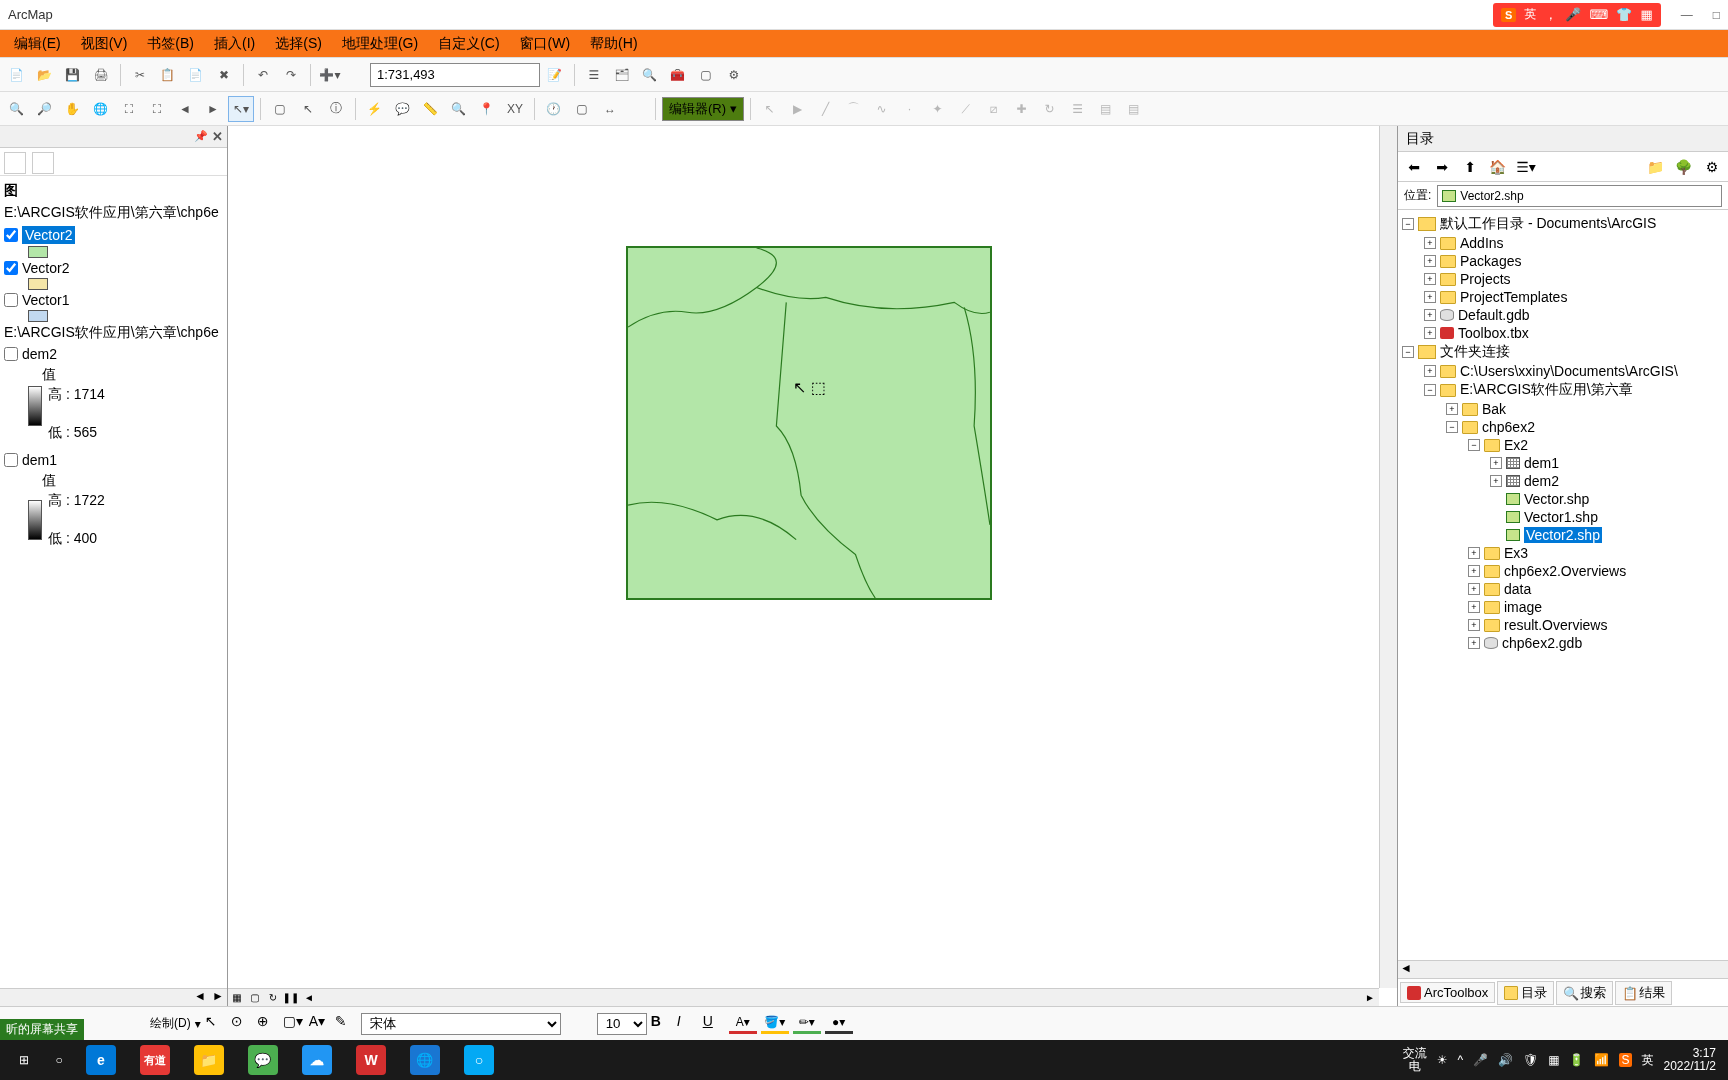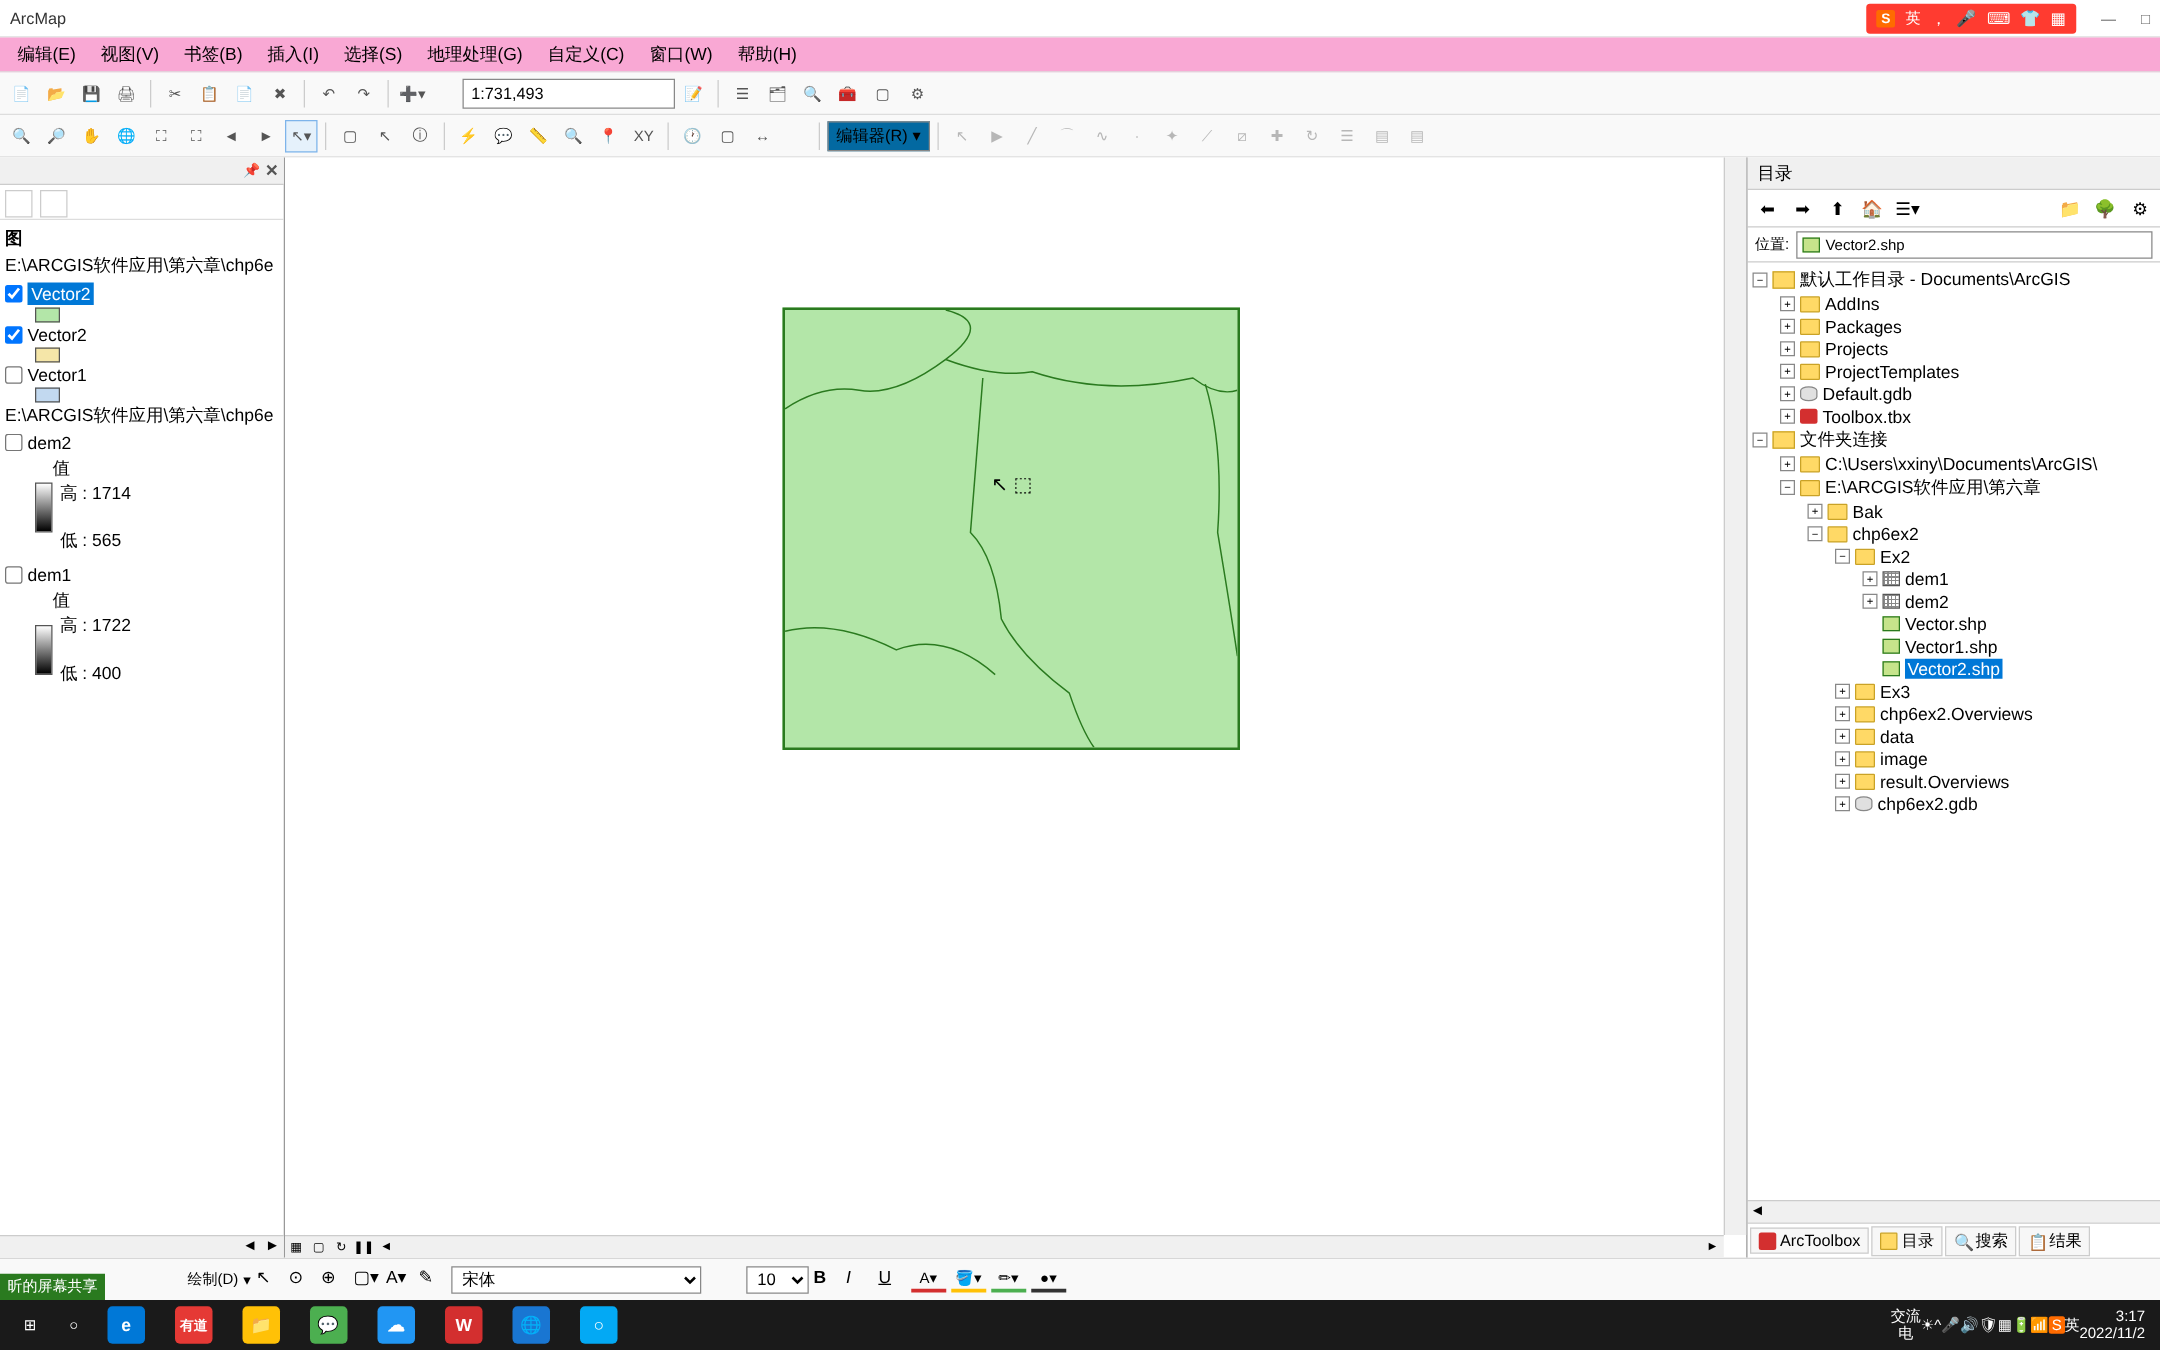--- a/index.html
+++ b/index.html
@@ -6,29 +6,29 @@
     body { background: #f0f0f0; width: 1728px; height: 1080px; overflow: hidden; font-size: 12px; }
     
     .titlebar { height: 30px; background: #fff; display: flex; align-items: center; padding: 0 8px; border-bottom: 1px solid #ddd; }
     .titlebar-title { font-size: 13px; color: #333; }
     .titlebar-spacer { flex: 1; }
     .ime-bar { background: #ff3b30; color: #fff; display: flex; align-items: center; gap: 8px; padding: 2px 8px; border-radius: 3px; margin-right: 20px; height: 24px;}
     .ime-badge { background: #ff6b00; color: #fff; padding: 1px 4px; border-radius: 2px; font-weight: bold; font-size: 11px;}
     .ime-icon { font-size: 13px; }
     .win-controls { display: flex; gap: 20px; color: #666;}
     
-    .menubar { height: 28px; background: #f9a8d4; display: flex; align-items: center; padding: 0 4px; border-bottom: 1px solid #ddd; }
+    .menubar { height: 28px; background: #f97316; display: flex; align-items: center; padding: 0 4px; border-bottom: 1px solid #ddd; }
     .menu-item { padding: 4px 10px; font-size: 14px; cursor: pointer; }
     
     .toolbar-row { height: 34px; background: #f9f9f9; display: flex; align-items: center; padding: 0 4px; border-bottom: 1px solid #ddd; gap: 2px; }
     .tb-btn { width: 24px; height: 24px; display: inline-flex; align-items: center; justify-content: center; border: 1px solid transparent; background: #fff; border:1px solid #ccc; font-size: 12px; color: #555; }
     .tb-btn.icon-only { background: transparent; border: none; width: 26px; height: 26px;}
     .tb-sep { width: 1px; height: 22px; background: #ccc; margin: 0 4px; }
     .scale-input { width: 170px; height: 24px; border: 1px solid #888; padding: 0 6px; font-size: 13px; background: #fff; margin-left: 25px; }
-    .editor-dd { height: 24px; border: 1px solid #888; padding: 0 6px; font-size: 13px; background: #0369a1; display:inline-flex; align-items:center; gap:4px;}
+    .editor-dd { height: 24px; border: 1px solid #888; padding: 0 6px; font-size: 13px; background: #4d7c0f; display:inline-flex; align-items:center; gap:4px;}
     
     .main-area { display: flex; height: calc(100% - 30px - 28px - 34px - 34px - 34px - 40px); }
     
     .toc-panel { width: 228px; background: #fff; border-right: 1px solid #999; display: flex; flex-direction: column; position: relative;}
     .toc-header { height: 22px; background: #f0f0f0; display: flex; align-items: center; justify-content: flex-end; padding: 0 4px; gap: 4px; border-bottom: 1px solid #ccc;}
     .toc-pin { font-size: 11px; color: #555;}
     .toc-close { font-size: 13px; color: #555; font-weight: bold;}
     .toc-toolbar { height: 28px; display: flex; gap: 6px; padding: 4px; border-bottom: 1px solid #ddd;}
     .toc-tb-btn { width: 22px; height: 22px; border: 1px solid #ccc; background: #fff; }
     .toc-body { flex: 1; overflow: auto; padding: 4px 2px; font-size: 14px;}
@@ -73,21 +73,21 @@
     .font-select { width: 200px; height: 22px; border: 1px solid #888; padding: 0 4px; background: #fff;}
     .size-select { width: 50px; height: 22px; border: 1px solid #888; padding: 0 4px; background: #fff; margin-left: 32px;}
     .style-btn { width: 22px; height: 22px; border: none; background: transparent; font-size: 14px;}
     .color-swatch-btn { width: 28px; height: 20px; border-bottom: 3px solid; display:inline-flex; align-items:center; justify-content:center;}
     
     .taskbar { height: 40px; background: #1a1a1a; display: flex; align-items: center; padding: 0 4px; color: #fff; position: fixed; bottom: 0; left: 0; right: 0;}
     .task-start { width: 40px; height: 40px; display: flex; align-items: center; justify-content: center; font-size: 12px;}
     .task-search { width: 30px; height: 30px; display: flex; align-items: center; justify-content: center;}
     .task-app { width: 46px; height: 40px; display: flex; align-items: center; justify-content: center; margin: 0 4px;}
     .task-app-inner { width: 30px; height: 30px; border-radius: 4px; display:flex; align-items:center; justify-content:center; font-size: 14px; font-weight:bold;}
-    .task-tray { margin-left: auto; display: flex; align-items: center; font-size: 12px; padding-right: 8px;}
+    .task-tray { margin-left: auto; display: flex; align-items: center; gap: 10px; font-size: 12px; padding-right: 8px;}
     .share-label { position: absolute; bottom: 40px; left: 0; background: #2a7a1f; color: #fff; padding: 2px 6px; font-size: 12px;}
     
     svg.map-lines { position:absolute; inset:0; width:100%; height:100%;}
     svg.map-lines path { fill:none; stroke:#2a7a1f; stroke-width:1.2;}
   </style>
 </head>
 <body>
 
 <div class="titlebar">
   <span class="titlebar-title">ArcMap</span>

